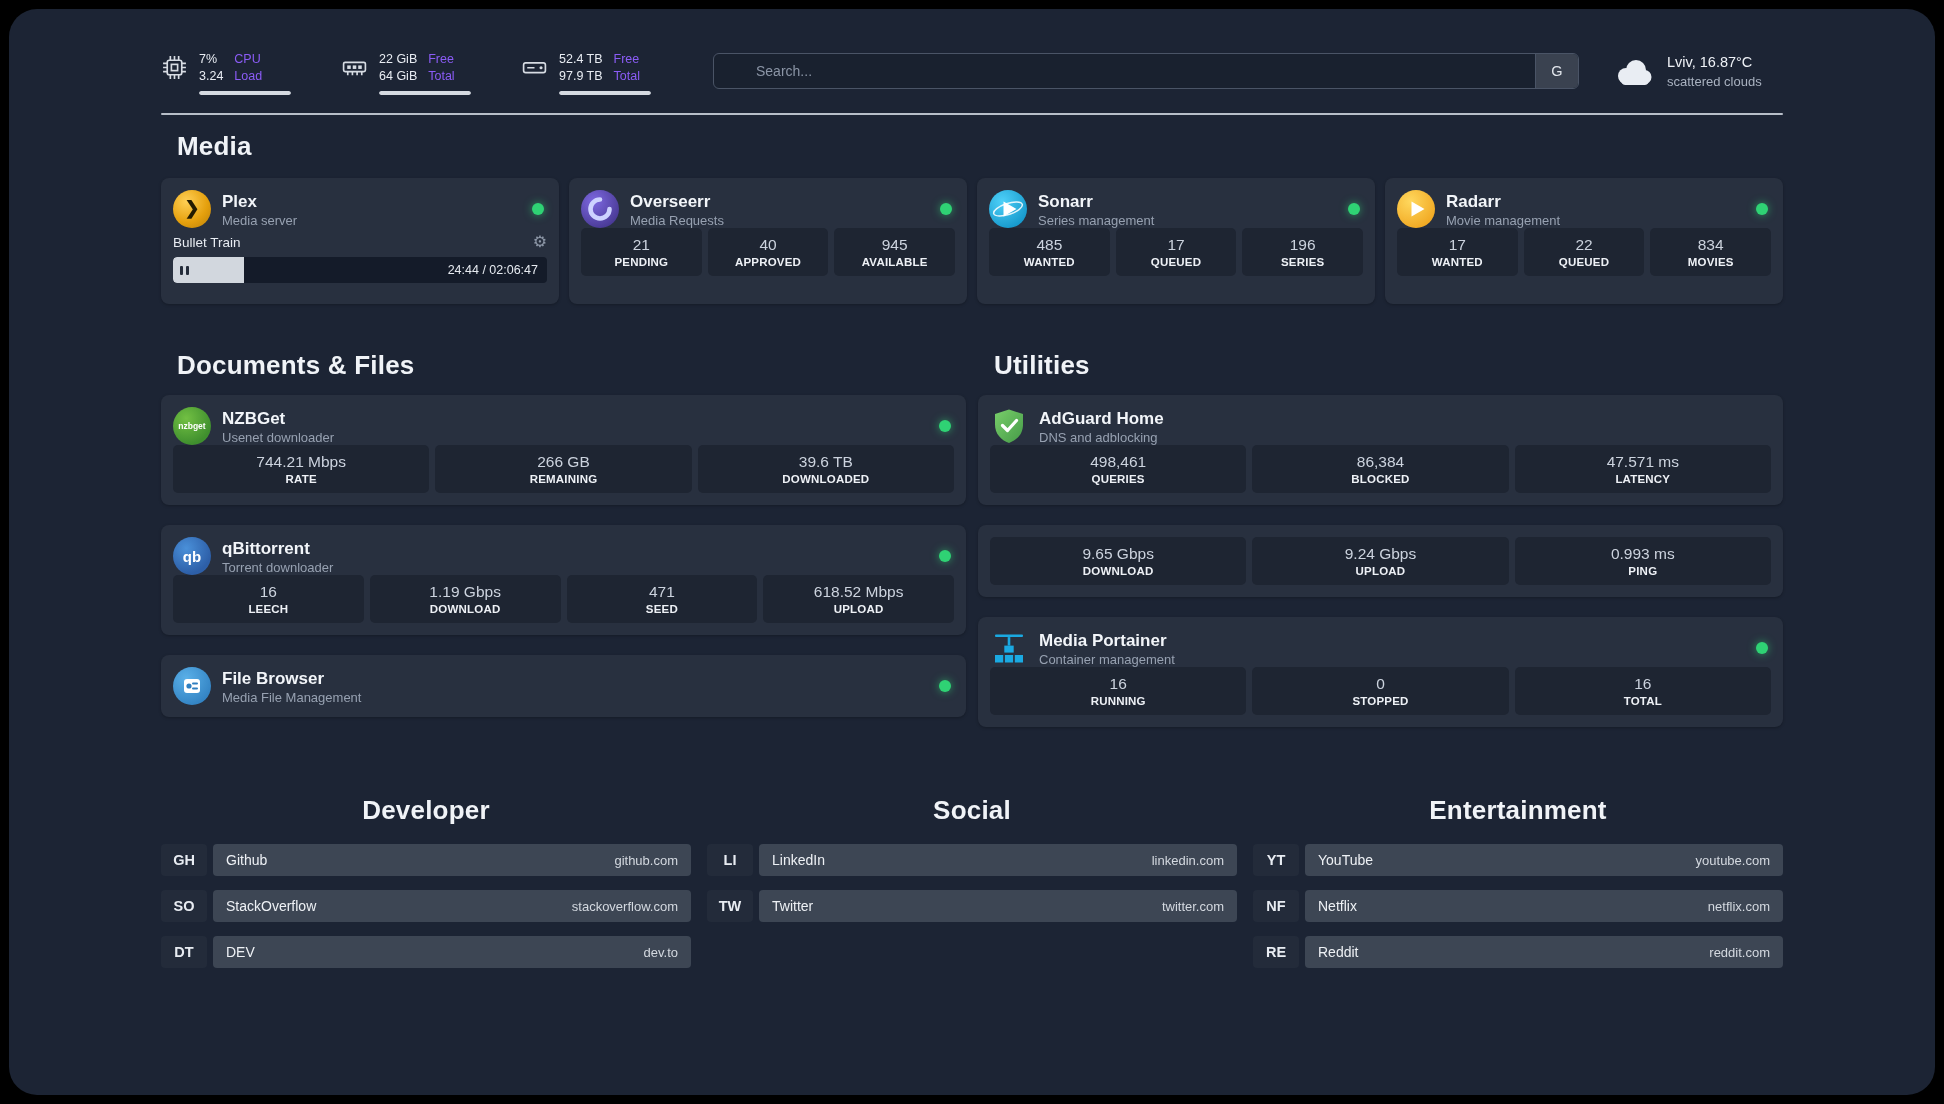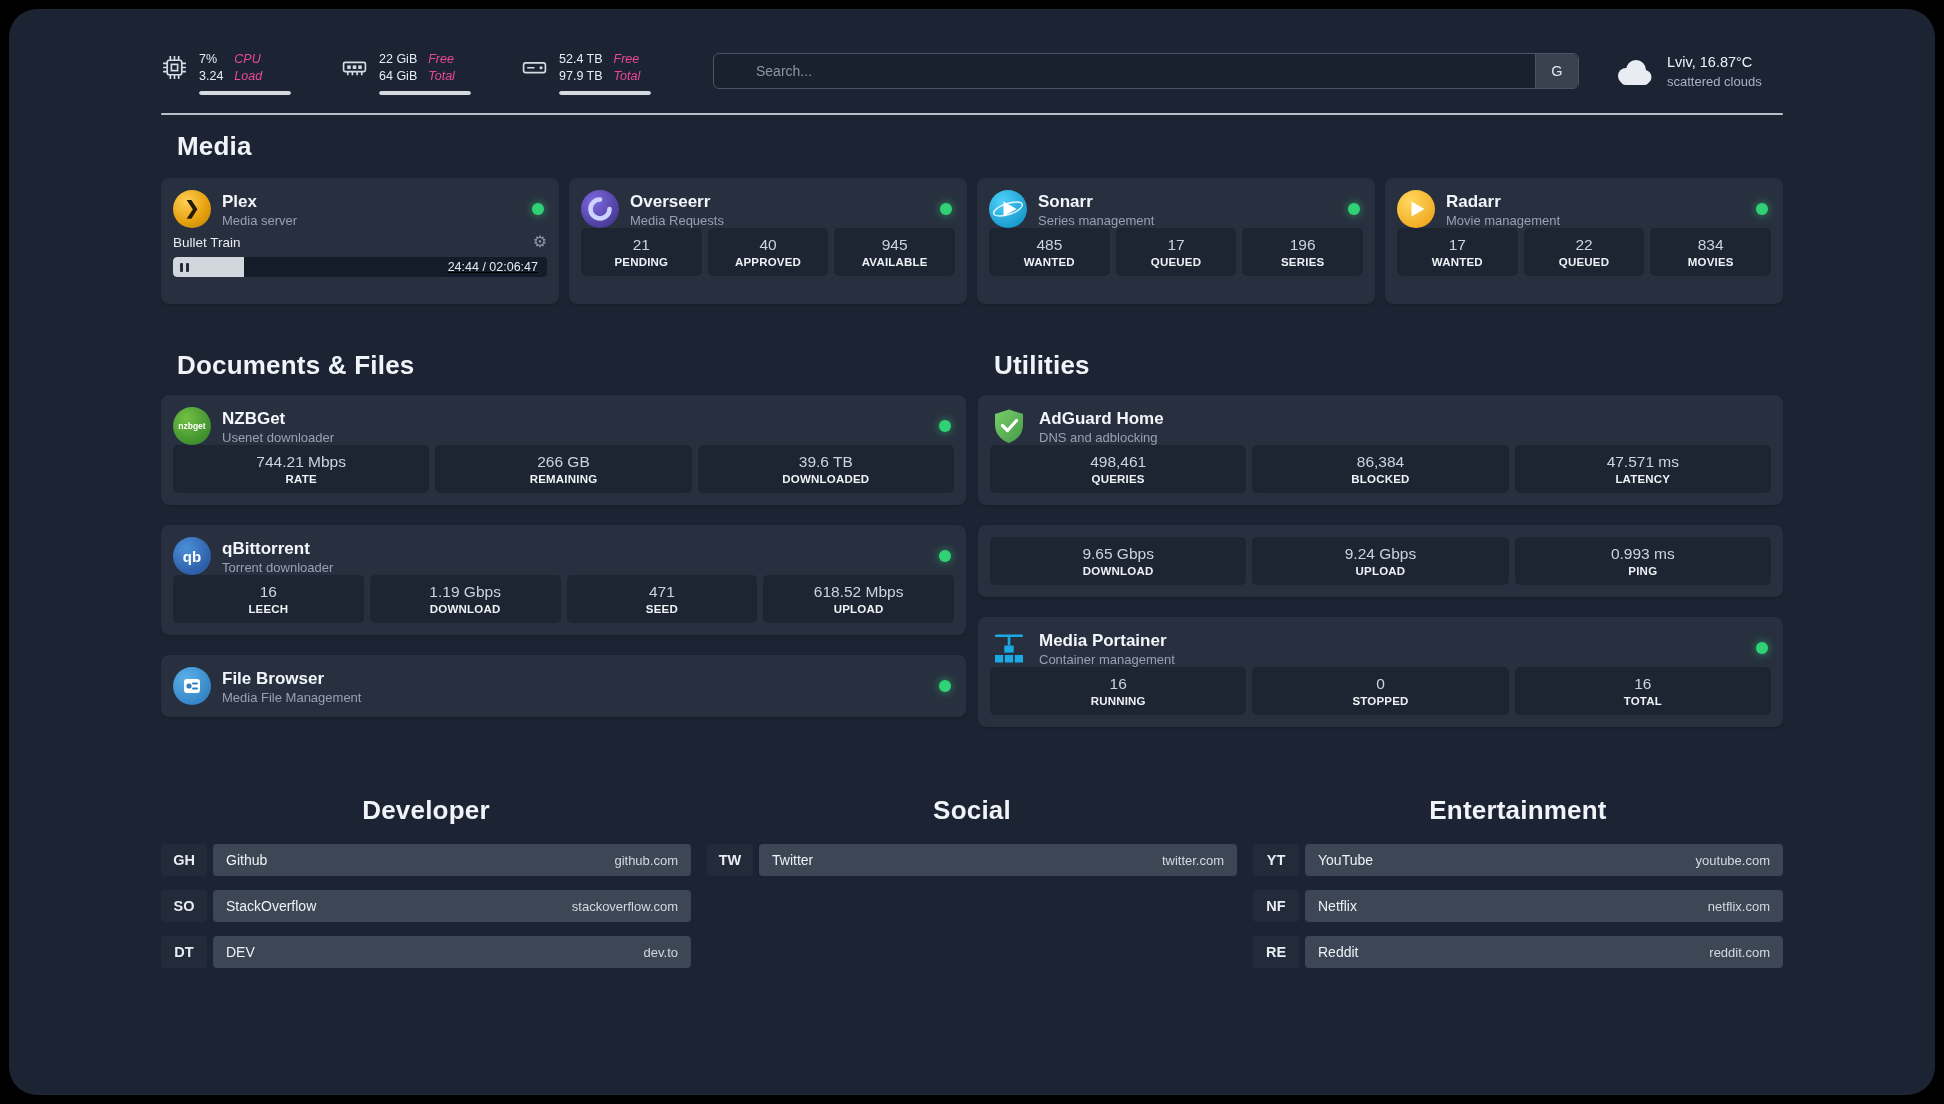--- a/index.html
+++ b/index.html
@@ -14,21 +14,21 @@
   }
   .content{width:1622px;margin:0 auto;padding-top:42px;}
 
   
   .topbar{display:flex;align-items:flex-start;}
   .hw{display:flex;flex-direction:column;margin-right:50px;flex:none;}
   .hw-row{display:flex;align-items:center;gap:11px;}
   .hw-icon{width:27px;height:27px;flex:none;display:flex;align-items:center;justify-content:center;}
   .hw-col{display:flex;flex-direction:column;justify-content:center;font-size:12.5px;line-height:1.35;}
   .hw-col.primary{color:#e9edf3;}
-  .hw-col.secondary{color:#ec4899;font-style:italic;}
+  .hw-col.secondary{color:#8b5cf6;}
   .hw-bar{margin-left:38px;margin-top:6px;width:92px;height:4.5px;border-radius:3px;background:#3a4352;overflow:hidden;}
   .hw-fill{height:100%;background:#d5dae1;border-radius:3px;}
 
   .search{flex:1;height:34px;margin:2px 34px 0 12px;border:1px solid #4a5466;border-radius:6px;
     display:flex;align-items:stretch;overflow:hidden;background:rgba(0,0,0,0.08);padding-left:28px;}
   .search input{flex:1;background:transparent;border:none;outline:none;color:#dfe4ec;
     font-size:14px;padding:0 14px;font-family:"Liberation Sans", sans-serif;}
   .search input::placeholder{color:#8b95a6;}
   .search-btn{width:42px;background:#3a4250;border-left:1px solid #4a5466;display:flex;
     align-items:center;justify-content:center;color:#e2e6ec;font-size:14.5px;cursor:pointer;}
@@ -60,22 +60,22 @@
   .stats{display:flex;gap:6px;}
   .stat{flex:1;background:#1e2532;border-radius:5px;height:48px;display:flex;flex-direction:column;
     align-items:center;justify-content:center;gap:2px;min-width:0;}
   .stat-v{font-size:15.5px;color:#ccd3de;white-space:nowrap;}
   .stat-l{font-size:11.5px;font-weight:700;color:#eef1f6;letter-spacing:.2px;white-space:nowrap;}
 
   
   .track-row{display:flex;align-items:center;margin-top:6px;}
   .track-name{font-size:13.5px;color:#e8ecf2;}
   .gear{margin-left:auto;color:#8d97a7;font-size:16px;line-height:1;cursor:pointer;}
-  .pbar{margin-top:7px;height:20px;background:#141b29;border-radius:4px;position:relative;
-    display:flex;align-items:center;overflow:hidden;text-decoration:underline;}
+  .pbar{margin-top:7px;height:26px;background:#141b29;border-radius:4px;position:relative;
+    display:flex;align-items:center;overflow:hidden;}
   .pfill{position:absolute;left:0;top:0;bottom:0;background:#d2d7de;border-radius:4px 0 0 4px;}
   .pause{position:relative;z-index:1;margin-left:7px;display:flex;gap:2.5px;cursor:pointer;}
   .pause i{width:3px;height:9px;background:#242c3a;display:block;border-radius:1px;}
   .ptime{margin-left:auto;position:relative;z-index:1;font-size:12.5px;color:#e6eaf0;padding-right:9px;}
 
   .cols{display:grid;grid-template-columns:1fr 1fr;gap:12px;margin-top:30px;}
   .col h2.sec{margin-bottom:14px;}
   .card-stack{display:flex;flex-direction:column;gap:20px;}
 
   
@@ -548,20 +548,27 @@
             <span class="bm-url">dev.to</span>
           </div>
         </div>
       </div>
     </div>
 
     <div class="bm-col">
       <h2 class="sec">Social</h2>
       <div class="bm-list">
         <div class="bm-row">
+          <span class="bm-abbr">LI</span>
+          <div class="bm-bar">
+            <span class="bm-name">LinkedIn</span>
+            <span class="bm-url">linkedin.com</span>
+          </div>
+        </div>
+        <div class="bm-row">
           <span class="bm-abbr">TW</span>
           <div class="bm-bar">
             <span class="bm-name">Twitter</span>
             <span class="bm-url">twitter.com</span>
           </div>
         </div>
       </div>
     </div>
 
     <div class="bm-col">

